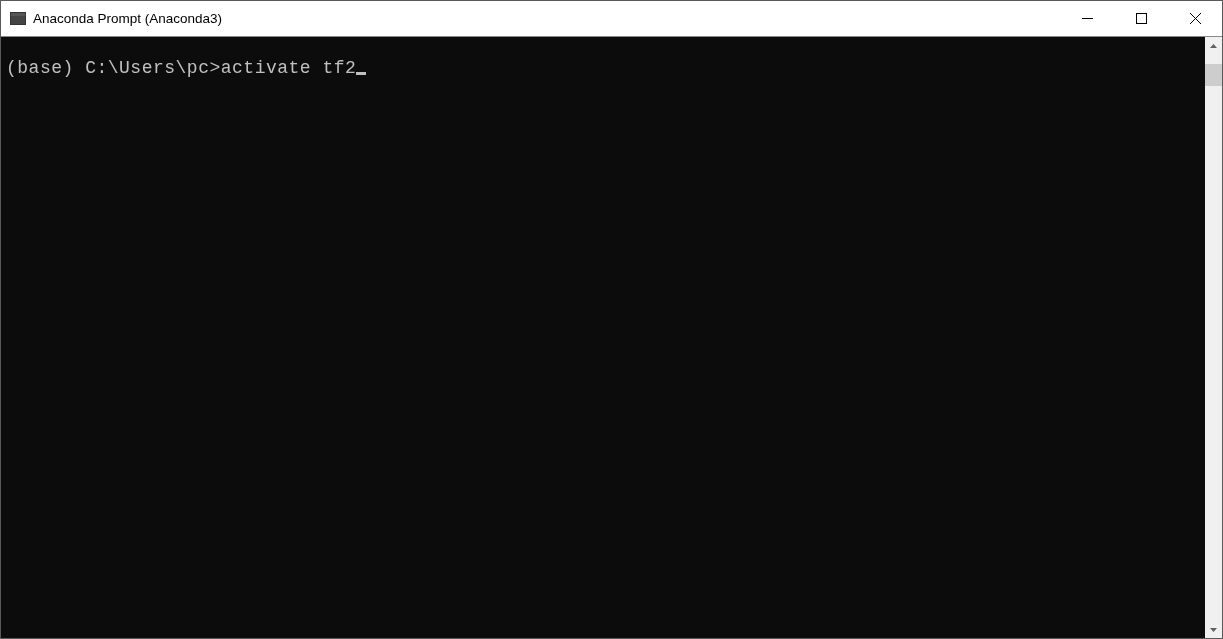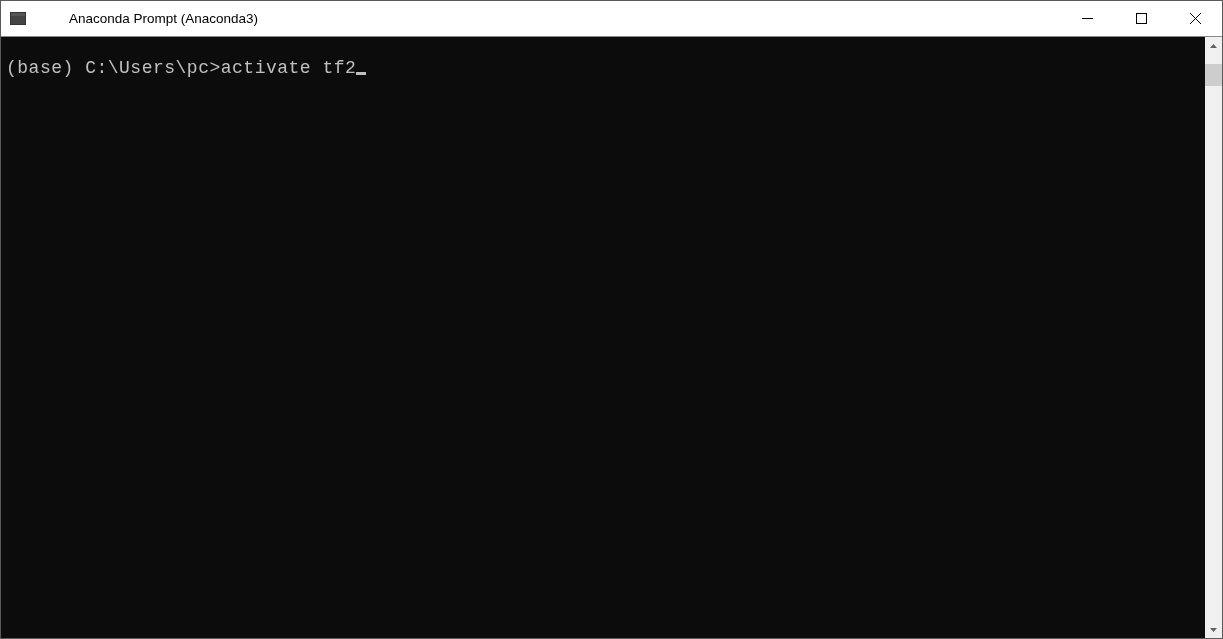--- a/index.html
+++ b/index.html
@@ -43,21 +43,20 @@
       left: 0;
       right: 0;
       height: 3px;
       background: #555;
     }
     .titlebar-title {
       font-size: 13.5px;
       color: #000;
       flex: 1;
       font-weight: 400;
-      margin-left: 36px;
     }
     .window-controls {
       display: flex;
       height: 100%;
     }
     .win-btn {
       width: 54px;
       height: 100%;
       display: flex;
       align-items: center;

